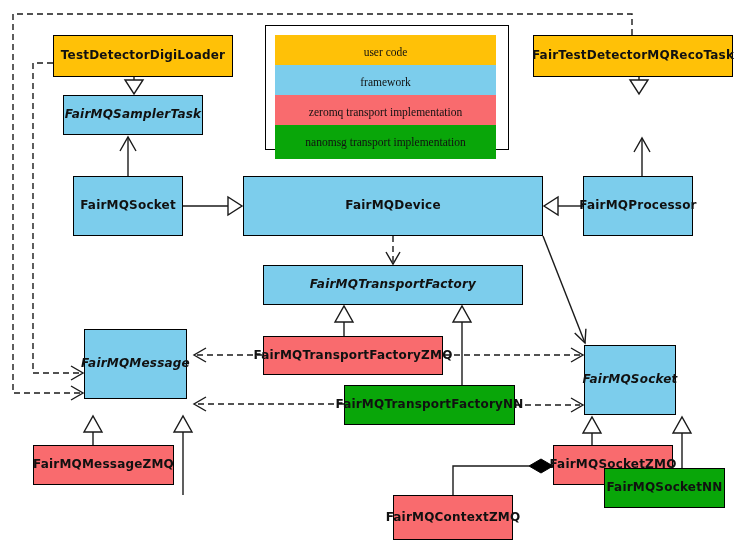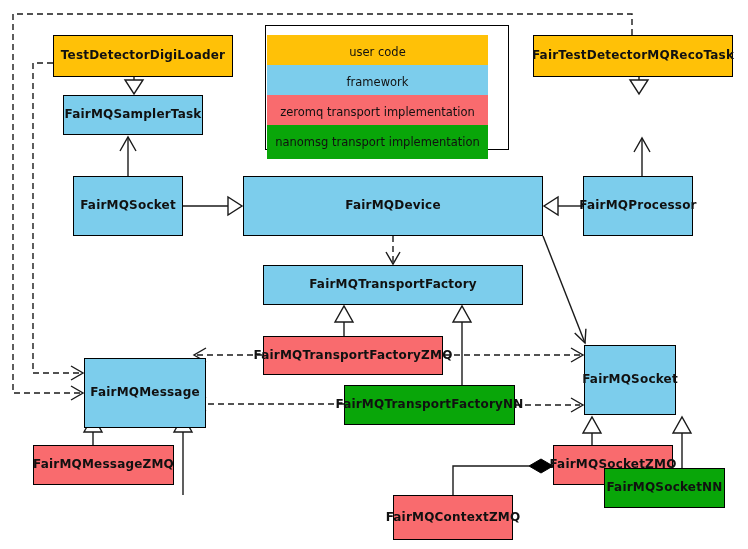--- a/index.html
+++ b/index.html
@@ -7,33 +7,33 @@
     position:relative;width:748px;height:549px;background:var(--c-background,#fff);
     font-family:"DejaVu Sans","Liberation Sans",sans-serif;overflow:hidden;
   }
   #wires{position:absolute;left:0;top:0;width:748px;height:549px;}
   .node{
     position:absolute;display:flex;align-items:center;justify-content:center;
     border:1.4px solid #000;box-sizing:border-box;
     font-size:12px;font-weight:bold;color:#111;text-align:left;
     letter-spacing:0.2px;line-height:1.1;
   }
-  .abstract{}
+  .abstract{font-style:italic;}
   .cat-user_code{background:var(--c-user_code);}
   .cat-framework{background:var(--c-framework);}
   .cat-zeromq{background:var(--c-zeromq);}
   .cat-nanomsg{background:var(--c-nanomsg);}
   #legend{
     position:absolute;left:265px;top:25px;width:244px;height:125px;
     border:1.5px solid #000;box-sizing:border-box;background:#fff;
   }
   .legend-row{
-    position:absolute;left:1px;width:221px;height:34px;
+    position:absolute;left:9px;width:221px;height:34px;
     display:flex;align-items:center;justify-content:center;
-    font-size:11.5px;font-weight:normal;color:#111;
+    font-size:11.5px;font-weight:normal;color:#111;font-family:Liberation Serif, serif;
   }
   svg line, svg polyline, svg path{stroke:#1a1a1a;stroke-width:1.4;fill:none;}
   svg polygon.tri{fill:#fff;stroke:#1a1a1a;stroke-width:1.4;}
   svg polygon.diamond{fill:#000;stroke:#000;stroke-width:1;}
   .dashed{stroke-dasharray:6 4;}
 </style>
 </head>
 <body>
 
 <div id="stage">
@@ -161,21 +161,21 @@
 
 
   <div class="node cat-framework" style="left:73px;top:176px;width:110px;height:60px">FairMQSocket</div>
 
   <div class="node cat-framework" style="left:243px;top:176px;width:300px;height:60px">FairMQDevice</div>
 
   <div class="node cat-framework" style="left:583px;top:176px;width:110px;height:60px">FairMQProcessor</div>
 
   <div class="node cat-framework abstract" style="left:263px;top:265px;width:260px;height:40px">FairMQTransportFactory</div>
 
-  <div class="node cat-framework abstract" style="left:84px;top:358px;width:122px;height:70px">FairMQMessage</div>
+  <div class="node cat-framework abstract" style="left:84px;top:329px;width:103px;height:70px">FairMQMessage</div>
 
   <div class="node cat-framework abstract" style="left:584px;top:345px;width:92px;height:70px">FairMQSocket</div>
 
   <div class="node cat-zeromq" style="left:263px;top:336px;width:180px;height:39px">FairMQTransportFactoryZMQ</div>
 
   <div class="node cat-nanomsg" style="left:344px;top:385px;width:171px;height:40px">FairMQTransportFactoryNN</div>
 
   <div class="node cat-zeromq" style="left:33px;top:445px;width:141px;height:40px">FairMQMessageZMQ</div>
 
 

